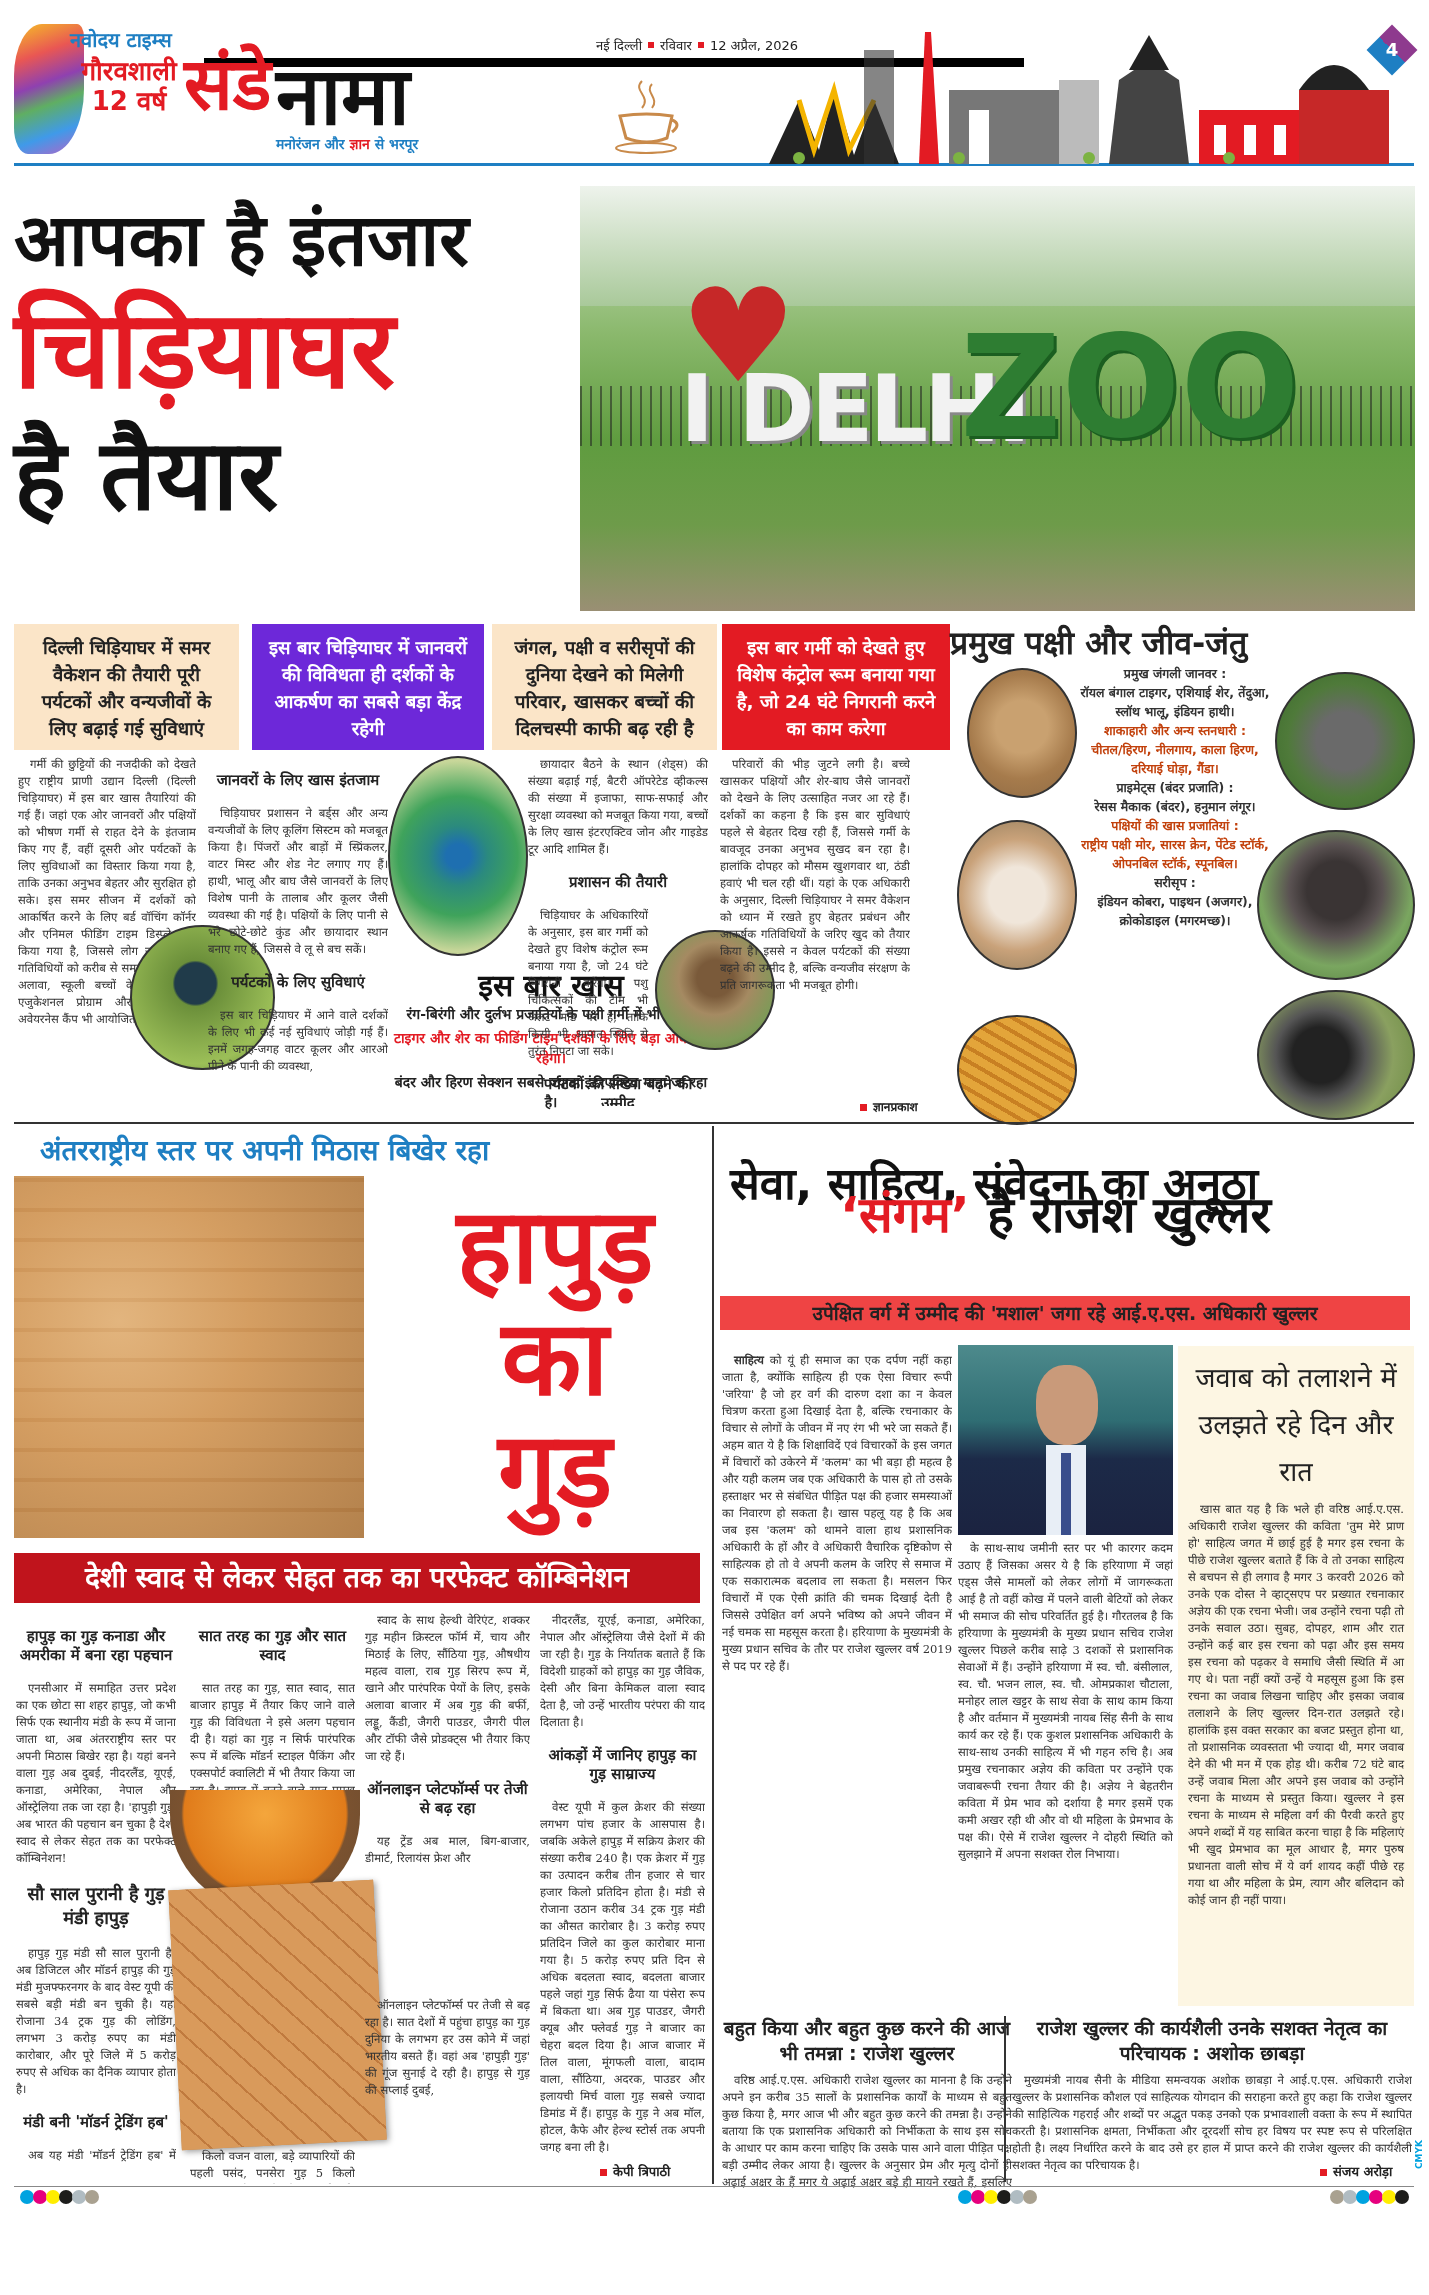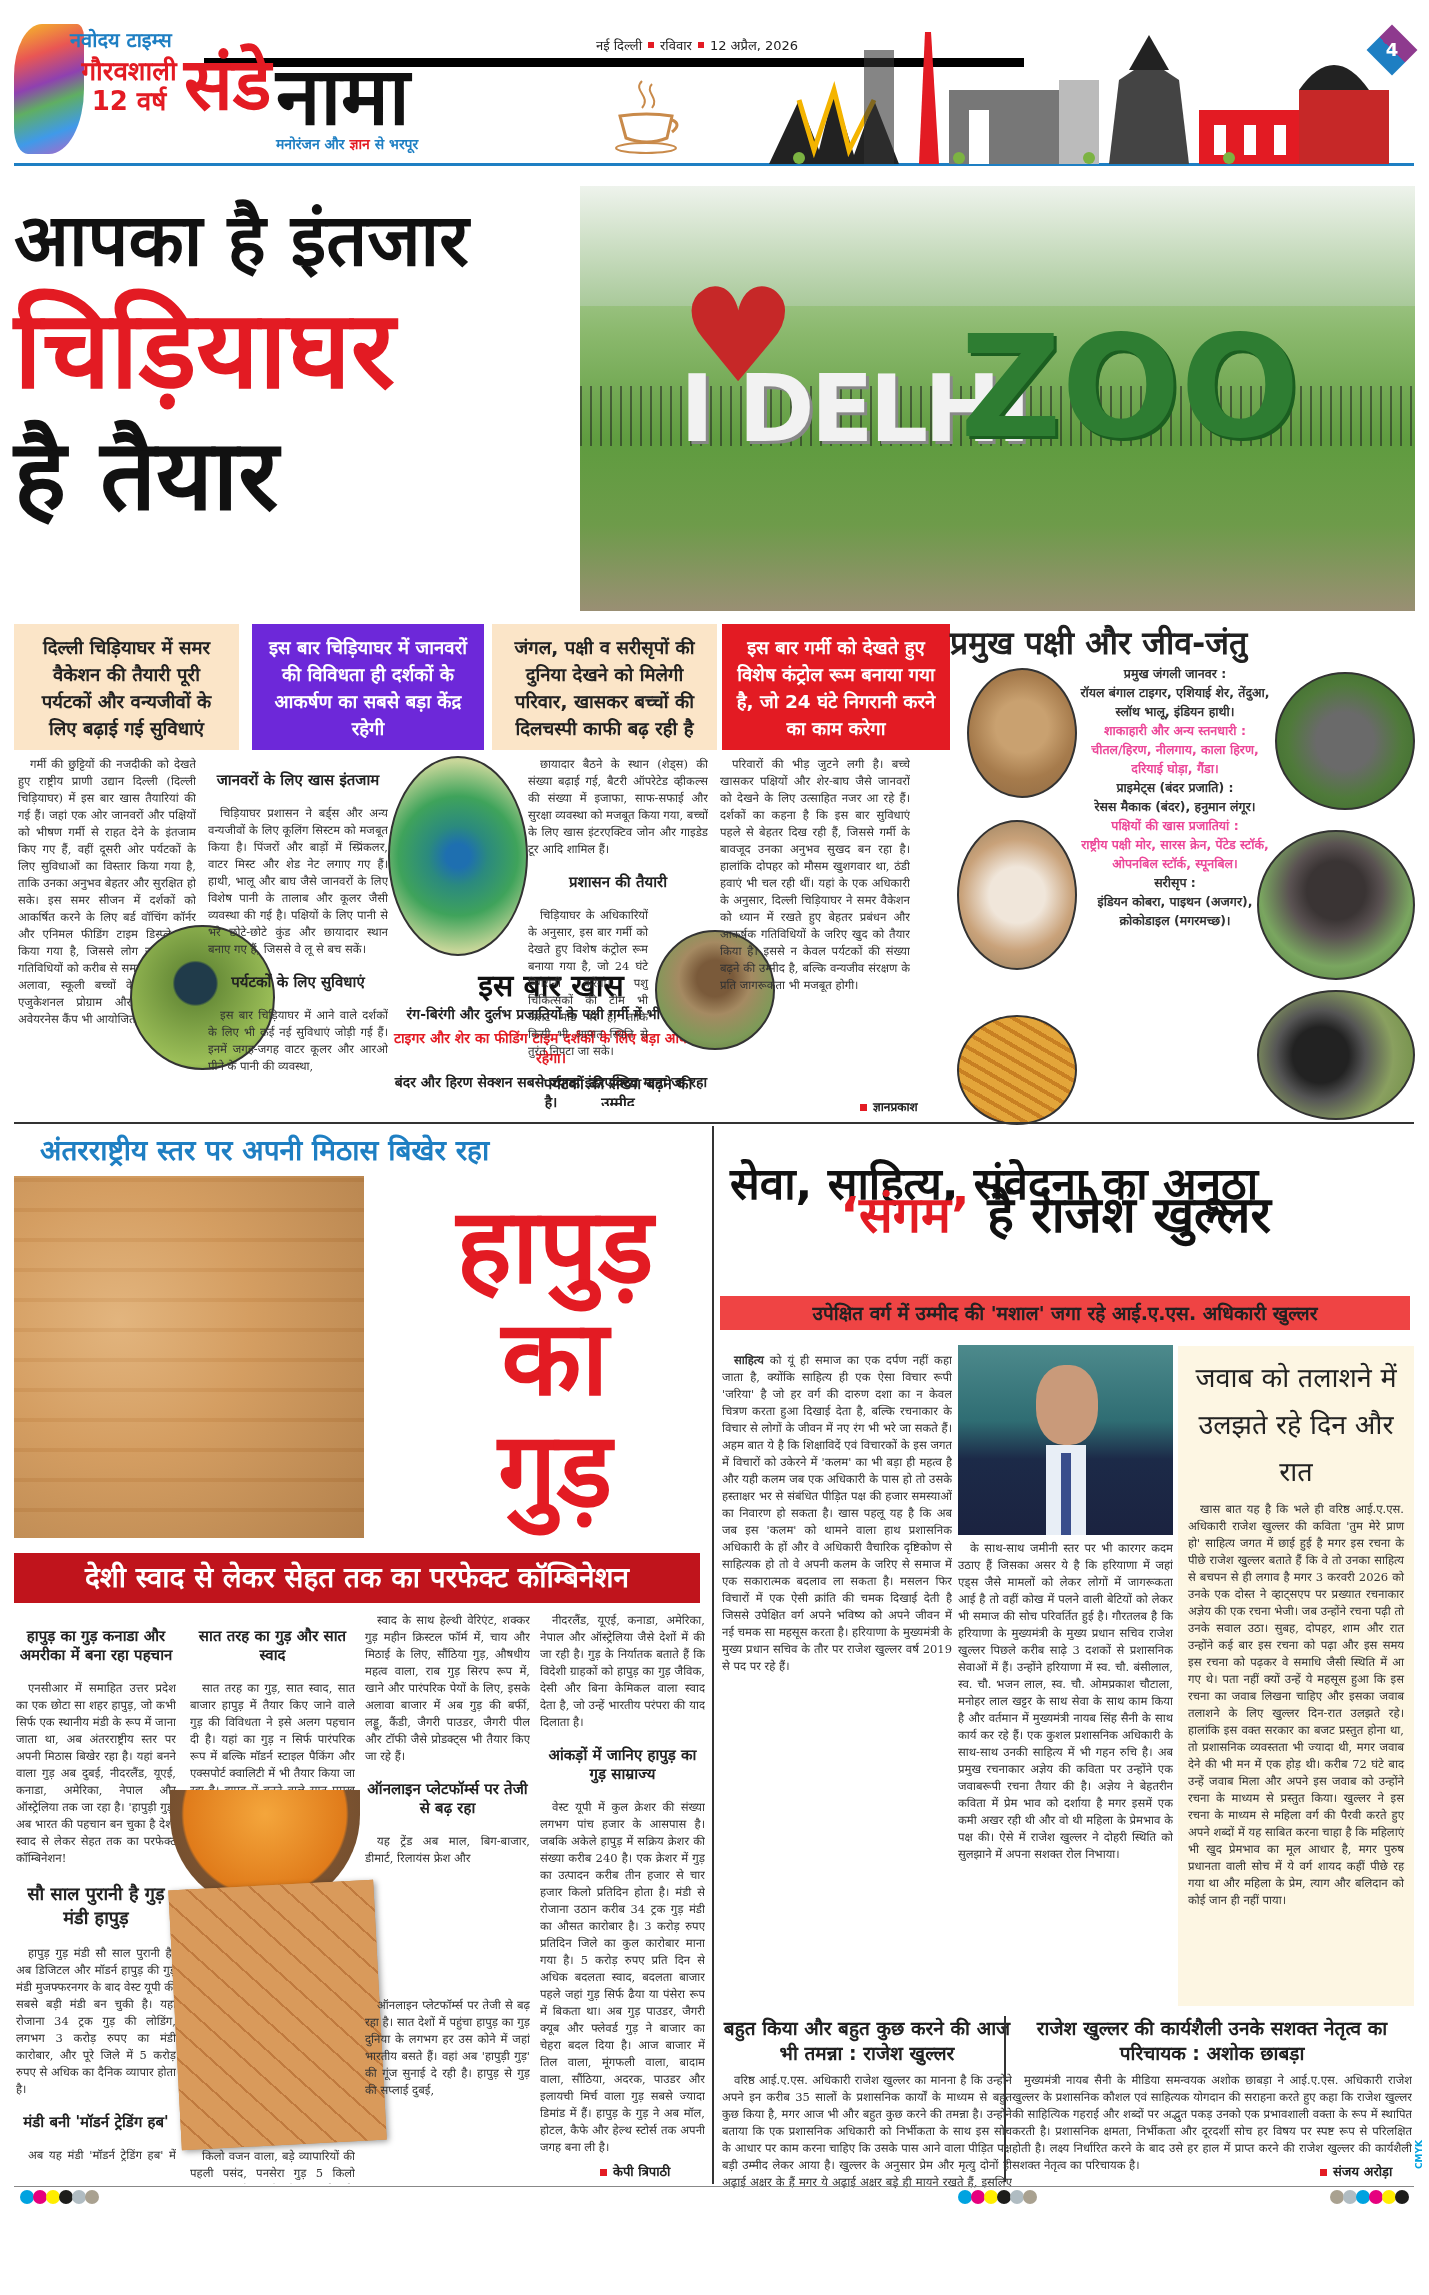--- a/index.html
+++ b/index.html
@@ -39,21 +39,21 @@
 
   
   .hbox { top: 624px; height: 126px; padding: 10px 12px; font-weight: bold; font-size: 18.5px; line-height: 27px; text-align: center; }
   .hbox.cream { background: #fbe5c8; color: #222; }
   .hbox.blue { background: #6d28d9; color: #fff; }
   .hbox.red { background: #e31b23; color: #fff; }
 
   .animals-title { left: 950px; top: 620px; font-size: 32px; font-weight: bold; color: #222; }
   .circle { border-radius: 50%; border: 2px solid #333; overflow: hidden; }
   .animals-text { left: 1075px; top: 664px; width: 200px; font-family: "DejaVu Sans", sans-serif; font-size: 12.5px; line-height: 19px; text-align: center; font-weight: bold; color: #333; }
-  .animals-text .red { color: #ec4899; }
+  .animals-text .red { color: #c2410c; }
 
   .byline-sq { display: inline-block; width: 7px; height: 7px; background: #e31b23; margin-right: 6px; }
   .rule-h { height: 2px; background: #333; }
   .rule-v { width: 2px; background: #333; }
 
   
   .hapur-kicker { left: 40px; top: 1130px; font-size: 28px; font-weight: bold; color: #1e7fc3; }
   .hapur-photo { left: 14px; top: 1176px; width: 350px; height: 362px; background: repeating-linear-gradient(0deg,#d8a46b 0 26px,#c58a4e 26px 30px), #d8a46b; }
   .hapur-photo2 { left: 14px; top: 1176px; width: 350px; height: 362px; background: radial-gradient(circle at 30% 40%,#e9c08b 0,#d29a5c 40%,#9a6a38 100%); opacity: .6; }
   .hapur-title { left: 420px; top: 1190px; font-size: 104px; font-weight: bold; color: #e31b23; line-height: 112px; text-align: center; width: 270px; }

